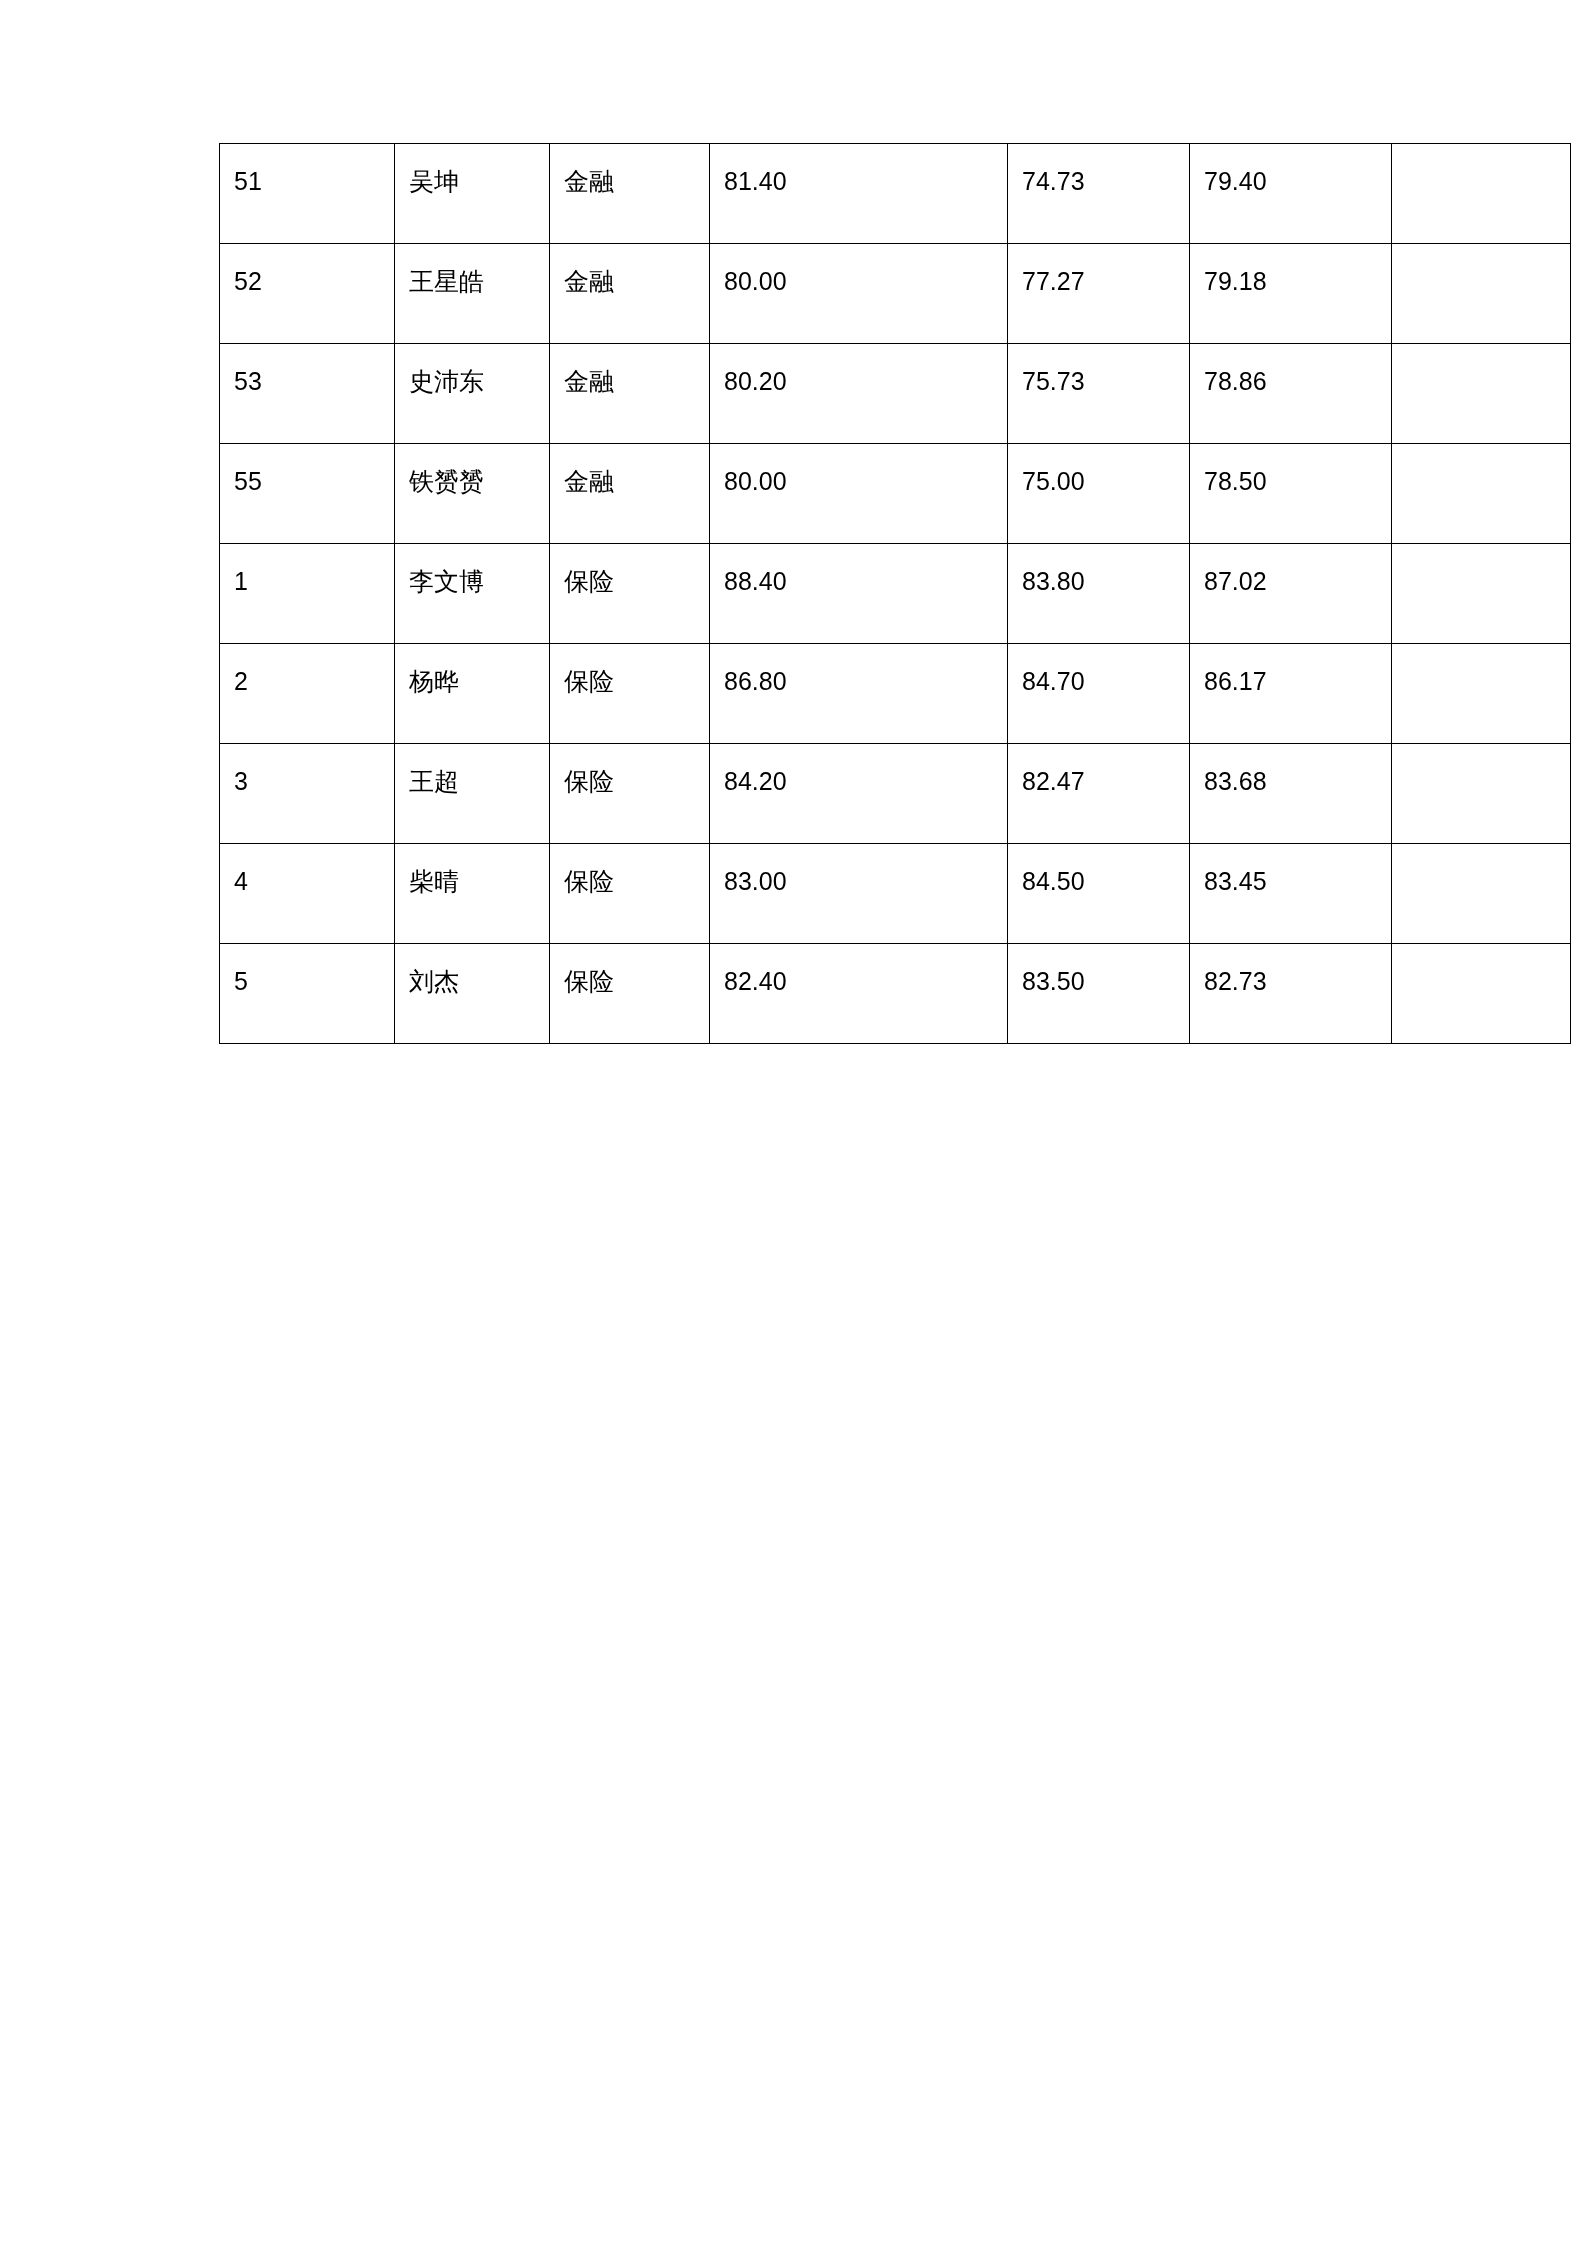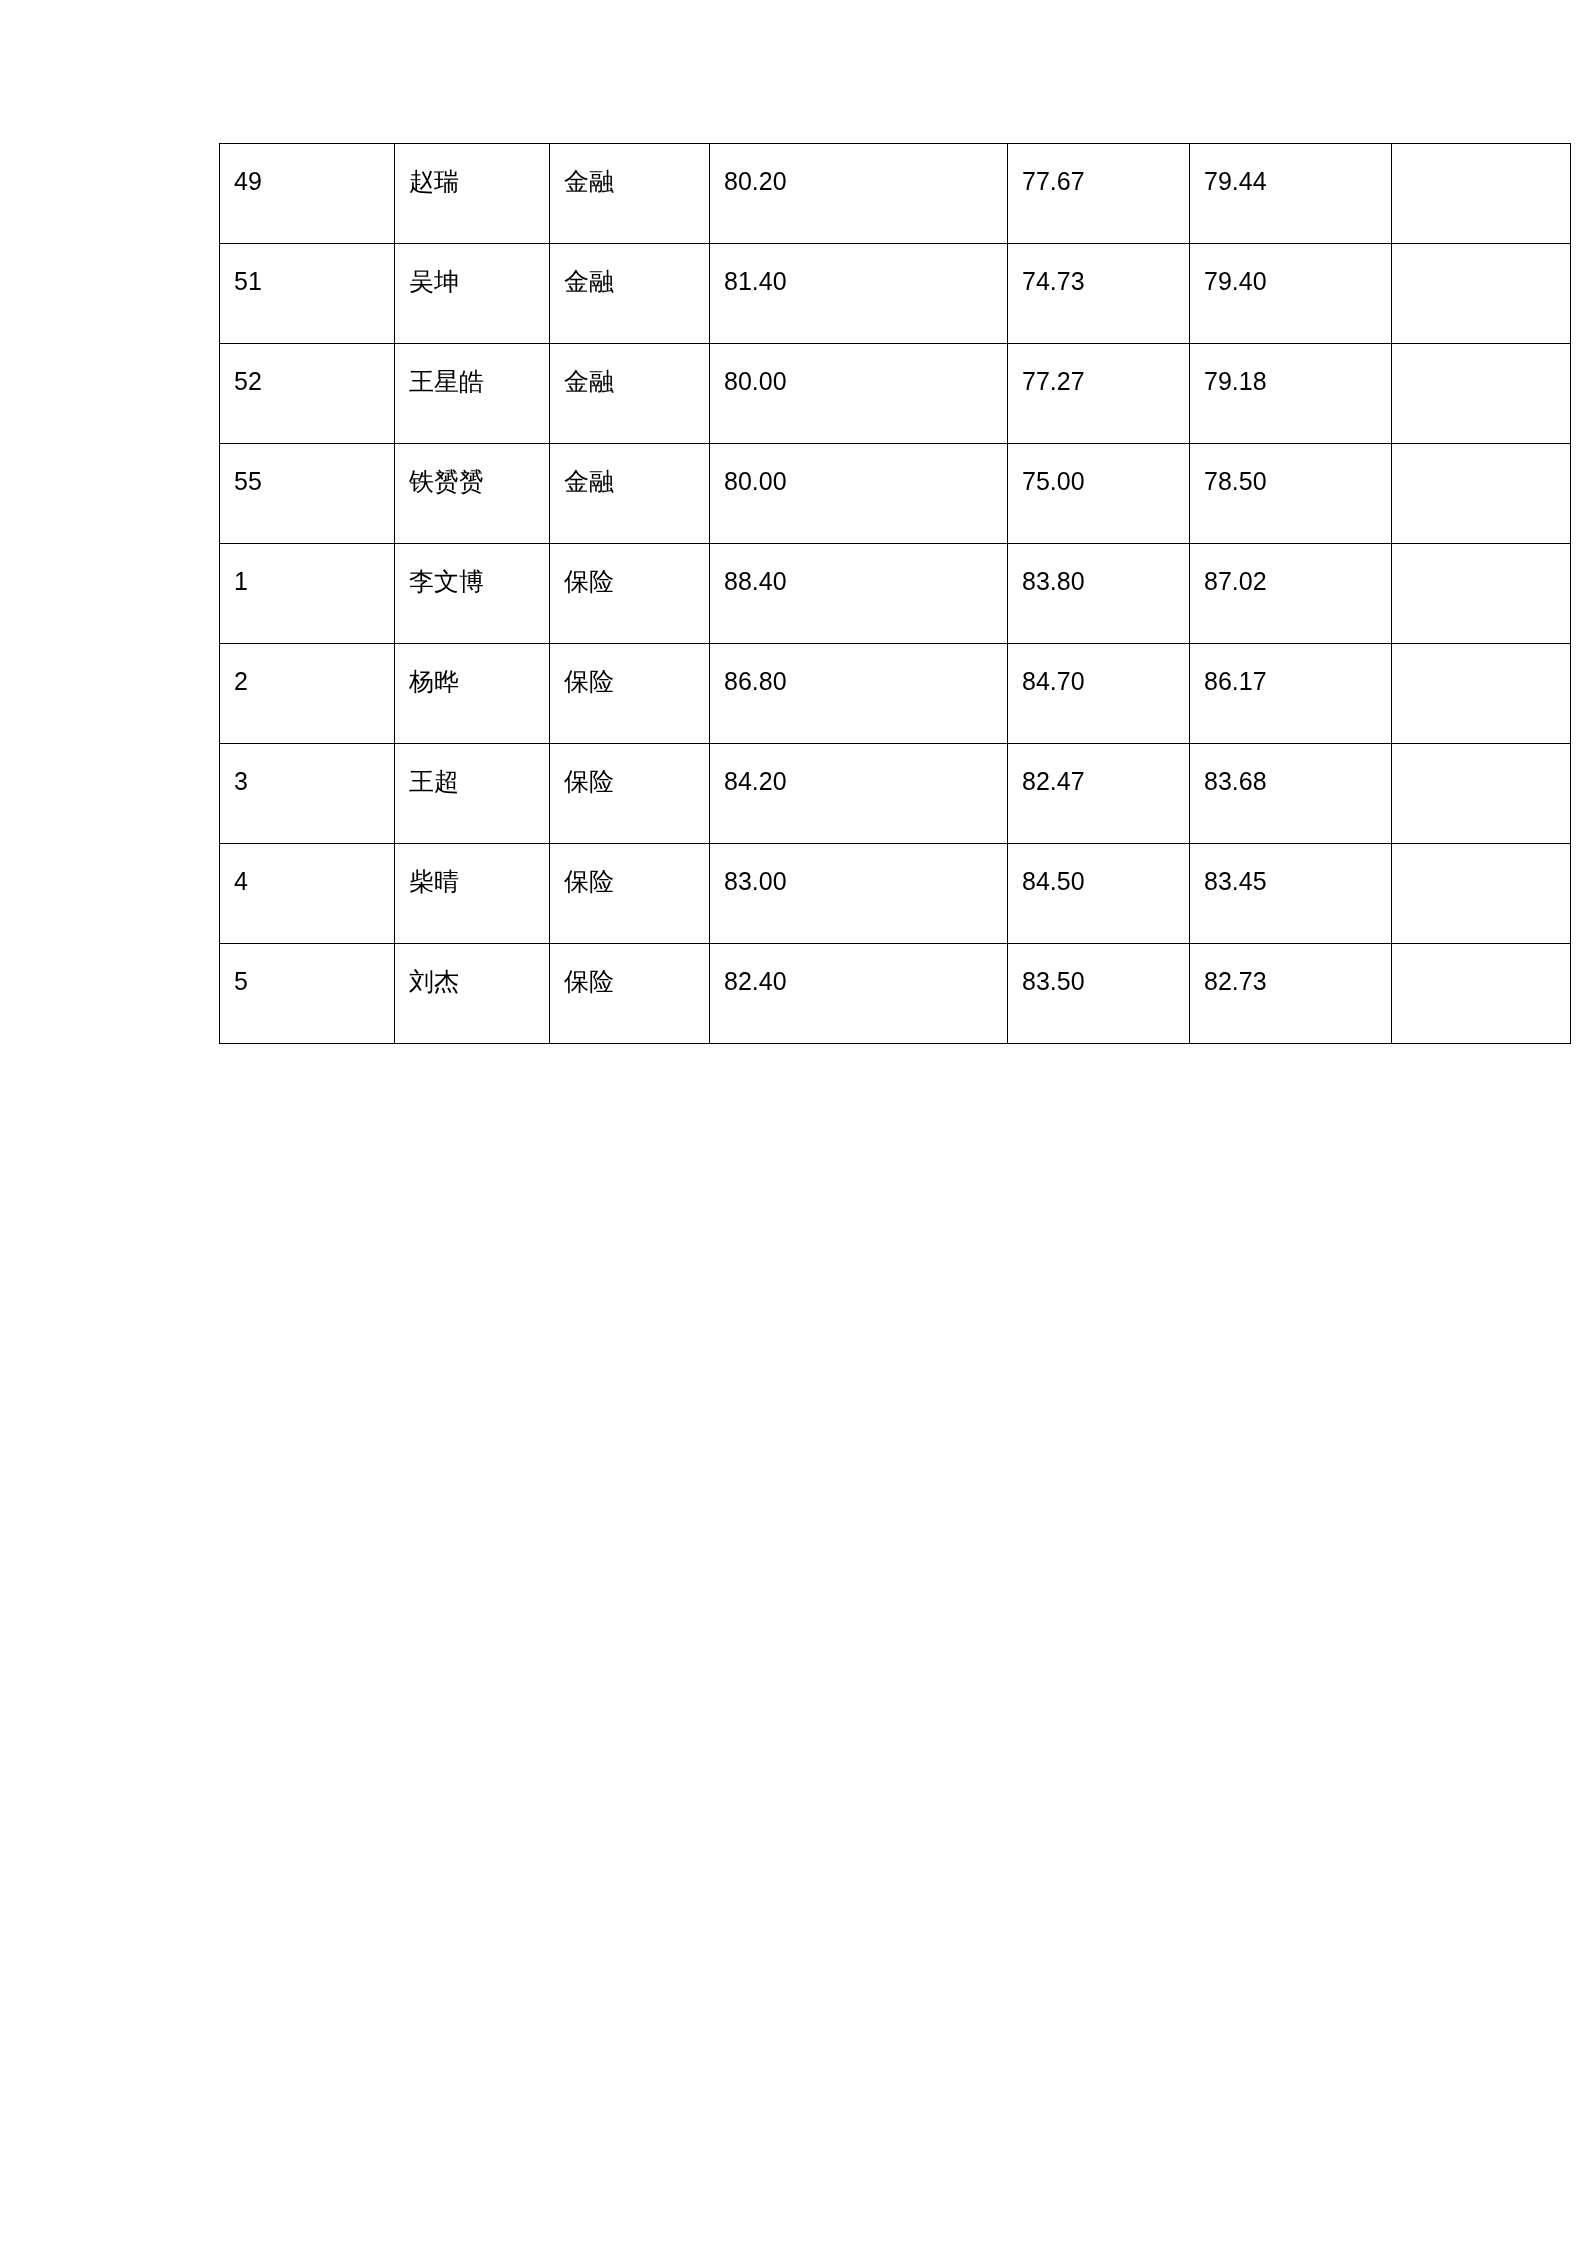--- a/index.html
+++ b/index.html
@@ -67,82 +67,82 @@
   }
 </style>
 </head>
 <body>
 
 <div class="page">
   <table class="score-table">
     <tbody>
         <tr>
           <td class="cell-rank">
-            <span class="cell-inner">49</span>
-          </td>
-          <td class="cell-name">
-            <span class="cell-inner">赵瑞</span>
+            <span class="cell-inner">51</span>
+          </td>
+          <td class="cell-name">
+            <span class="cell-inner">吴坤</span>
+          </td>
+          <td class="cell-major">
+            <span class="cell-inner">金融</span>
+          </td>
+          <td class="cell-score1">
+            <span class="cell-inner">81.40</span>
+          </td>
+          <td class="cell-score2">
+            <span class="cell-inner">74.73</span>
+          </td>
+          <td class="cell-score3">
+            <span class="cell-inner">79.40</span>
+          </td>
+          <td class="cell-note">
+            <span class="cell-inner"></span>
+          </td>
+        </tr>
+        <tr>
+          <td class="cell-rank">
+            <span class="cell-inner">52</span>
+          </td>
+          <td class="cell-name">
+            <span class="cell-inner">王星皓</span>
+          </td>
+          <td class="cell-major">
+            <span class="cell-inner">金融</span>
+          </td>
+          <td class="cell-score1">
+            <span class="cell-inner">80.00</span>
+          </td>
+          <td class="cell-score2">
+            <span class="cell-inner">77.27</span>
+          </td>
+          <td class="cell-score3">
+            <span class="cell-inner">79.18</span>
+          </td>
+          <td class="cell-note">
+            <span class="cell-inner"></span>
+          </td>
+        </tr>
+        <tr>
+          <td class="cell-rank">
+            <span class="cell-inner">53</span>
+          </td>
+          <td class="cell-name">
+            <span class="cell-inner">史沛东</span>
           </td>
           <td class="cell-major">
             <span class="cell-inner">金融</span>
           </td>
           <td class="cell-score1">
             <span class="cell-inner">80.20</span>
           </td>
           <td class="cell-score2">
-            <span class="cell-inner">77.67</span>
-          </td>
-          <td class="cell-score3">
-            <span class="cell-inner">79.44</span>
-          </td>
-          <td class="cell-note">
-            <span class="cell-inner"></span>
-          </td>
-        </tr>
-        <tr>
-          <td class="cell-rank">
-            <span class="cell-inner">51</span>
-          </td>
-          <td class="cell-name">
-            <span class="cell-inner">吴坤</span>
-          </td>
-          <td class="cell-major">
-            <span class="cell-inner">金融</span>
-          </td>
-          <td class="cell-score1">
-            <span class="cell-inner">81.40</span>
-          </td>
-          <td class="cell-score2">
-            <span class="cell-inner">74.73</span>
-          </td>
-          <td class="cell-score3">
-            <span class="cell-inner">79.40</span>
-          </td>
-          <td class="cell-note">
-            <span class="cell-inner"></span>
-          </td>
-        </tr>
-        <tr>
-          <td class="cell-rank">
-            <span class="cell-inner">52</span>
-          </td>
-          <td class="cell-name">
-            <span class="cell-inner">王星皓</span>
-          </td>
-          <td class="cell-major">
-            <span class="cell-inner">金融</span>
-          </td>
-          <td class="cell-score1">
-            <span class="cell-inner">80.00</span>
-          </td>
-          <td class="cell-score2">
-            <span class="cell-inner">77.27</span>
-          </td>
-          <td class="cell-score3">
-            <span class="cell-inner">79.18</span>
+            <span class="cell-inner">75.73</span>
+          </td>
+          <td class="cell-score3">
+            <span class="cell-inner">78.86</span>
           </td>
           <td class="cell-note">
             <span class="cell-inner"></span>
           </td>
         </tr>
         <tr>
           <td class="cell-rank">
             <span class="cell-inner">55</span>
           </td>
           <td class="cell-name">

